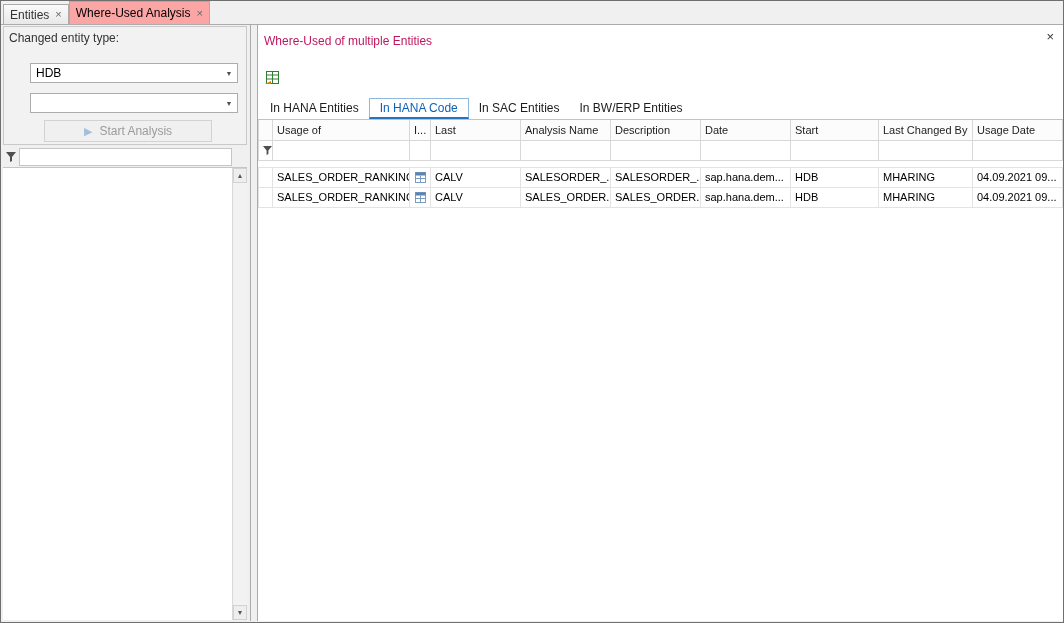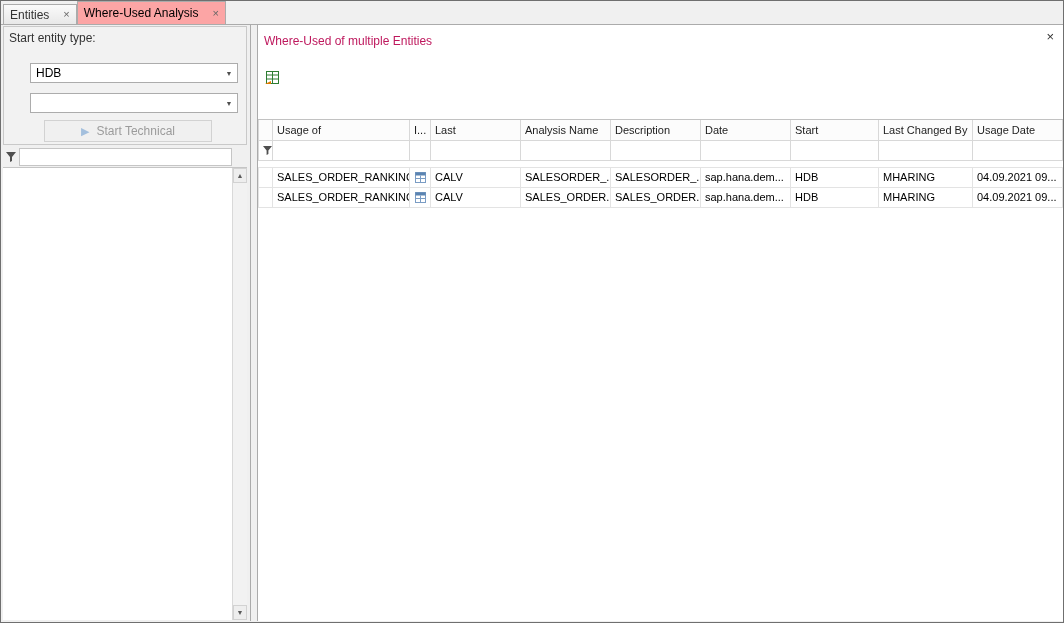--- a/index.html
+++ b/index.html
@@ -5,21 +5,21 @@
   * { margin:0; padding:0; box-sizing:border-box; }
   html,body { background:#d6d6d6; }
   body { font-family:"Liberation Sans", sans-serif; font-size:12px; color:#000; }
 
   .window { position:relative; width:1064px; height:623px; background:#f0f0f0;
             border:1px solid #6f6f6f; overflow:hidden; }
 
   
   .doc-tabbar { position:relative; height:24px; background:#f0f0f0;
                 border-bottom:1px solid #ababab; display:flex; align-items:flex-end; padding-left:2px; }
-  .doc-tab { display:flex; align-items:center; gap:14px; padding:0 6px; height:20px;
+  .doc-tab { display:flex; align-items:center; gap:6px; padding:0 6px; height:20px;
              border:1px solid #ababab; border-bottom:none;
              background:linear-gradient(#fafafa,#e8e8e8); color:#333; cursor:default; }
   .doc-tab.active { height:23px; background:#fca5a5; color:#000; }
   .tab-close { font-size:11px; color:#666; line-height:1; }
 
   
   .body { display:flex; height:calc(100% - 25px); }
 
   
   .left-panel { position:relative; width:250px; background:#f0f0f0;
@@ -93,32 +93,32 @@
     <div class="doc-tab active">
       <span>Where-Used Analysis</span>
       <span class="tab-close">×</span>
     </div>
   </div>
 
   <div class="body">
 
     <div class="left-panel">
       <div class="groupbox">
-        <div class="group-caption">Start entity type:</div>
+        <div class="group-caption">Changed entity type:</div>
         <div class="combo combo-1">
           <span class="combo-value">HDB</span>
           <span class="combo-arrow">▼</span>
         </div>
         <div class="combo combo-2">
           <span class="combo-value"></span>
           <span class="combo-arrow">▼</span>
         </div>
         <button class="start-btn" disabled="">
           <span class="play-glyph">▶</span>
-          <span>Start Technical</span>
+          <span>Start Analysis</span>
         </button>
       </div>
 
       <div class="left-list-header">
         <span class="left-funnel-cell">
           <svg class="funnel-svg" width="10" height="10" viewBox="0 0 10 10">
             <path d="M0 0 h10 L6 5 v4 l-2 1 V5 Z" fill="#4f4f4f"></path>
           </svg>
         </span>
         <div class="left-header-cell"></div>
@@ -141,20 +141,26 @@
       <div class="export-btn">
         <svg class="export-svg" width="16" height="16" viewBox="0 0 16 16">
           <rect x="2.5" y="1.5" width="12" height="12" fill="#ffffff" stroke="#2e7d32"></rect>
           <line x1="2.5" y1="5" x2="14.5" y2="5" stroke="#2e7d32"></line>
           <line x1="2.5" y1="9" x2="14.5" y2="9" stroke="#2e7d32"></line>
           <line x1="8.5" y1="1.5" x2="8.5" y2="13.5" stroke="#2e7d32"></line>
           <path d="M1 15 L7 12 L7 15 Z" fill="#e07b00" transform="translate(0,-1)"></path>
         </svg>
       </div>
 
+      <div class="inner-tabs">
+        <div class="inner-tab">In HANA Entities</div>
+        <div class="inner-tab active">In HANA Code</div>
+        <div class="inner-tab">In SAC Entities</div>
+        <div class="inner-tab">In BW/ERP Entities</div>
+      </div>
 
       <div class="grid-wrap">
         <table class="grid">
           <colgroup>
             <col style="width:14px">
               <col style="width:137px">
               <col style="width:21px">
             <col style="width:90px">
               <col style="width:90px">
               <col style="width:90px">

